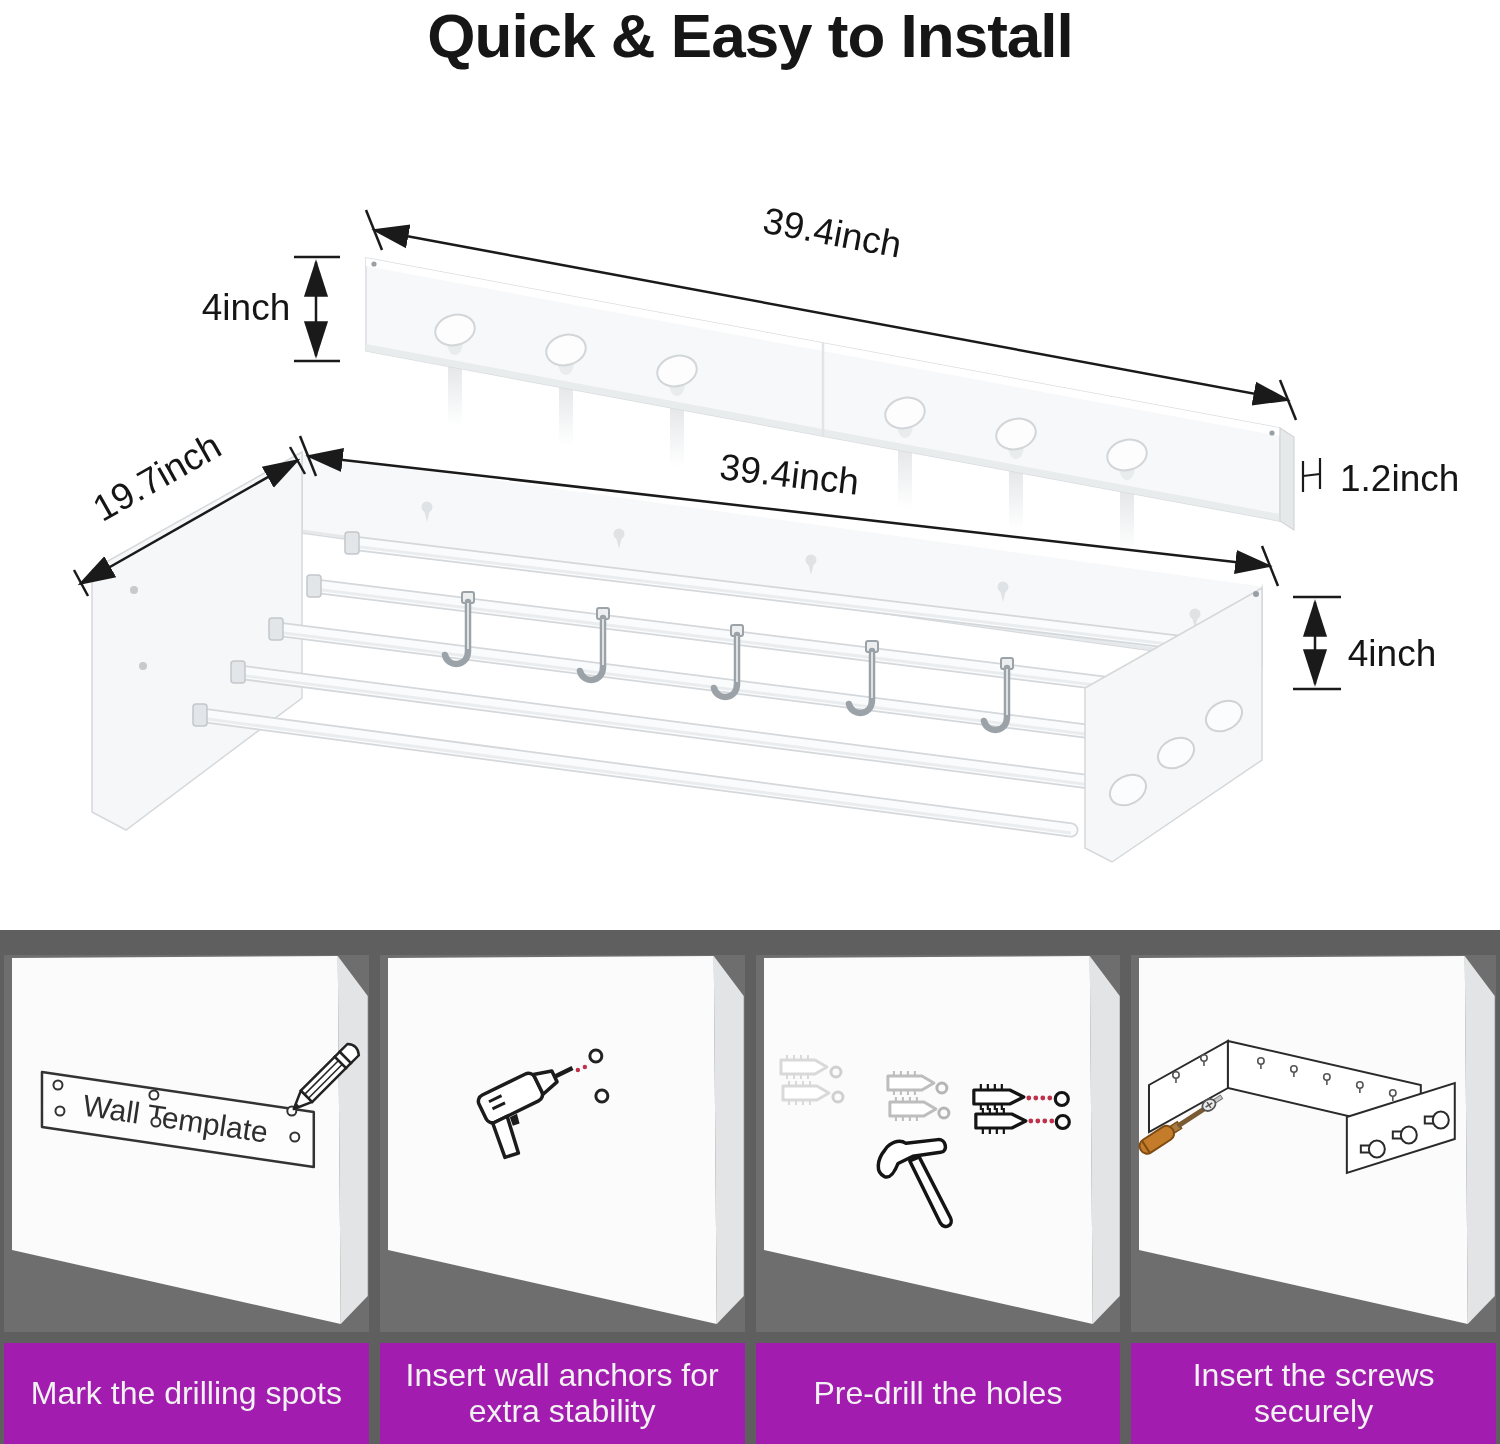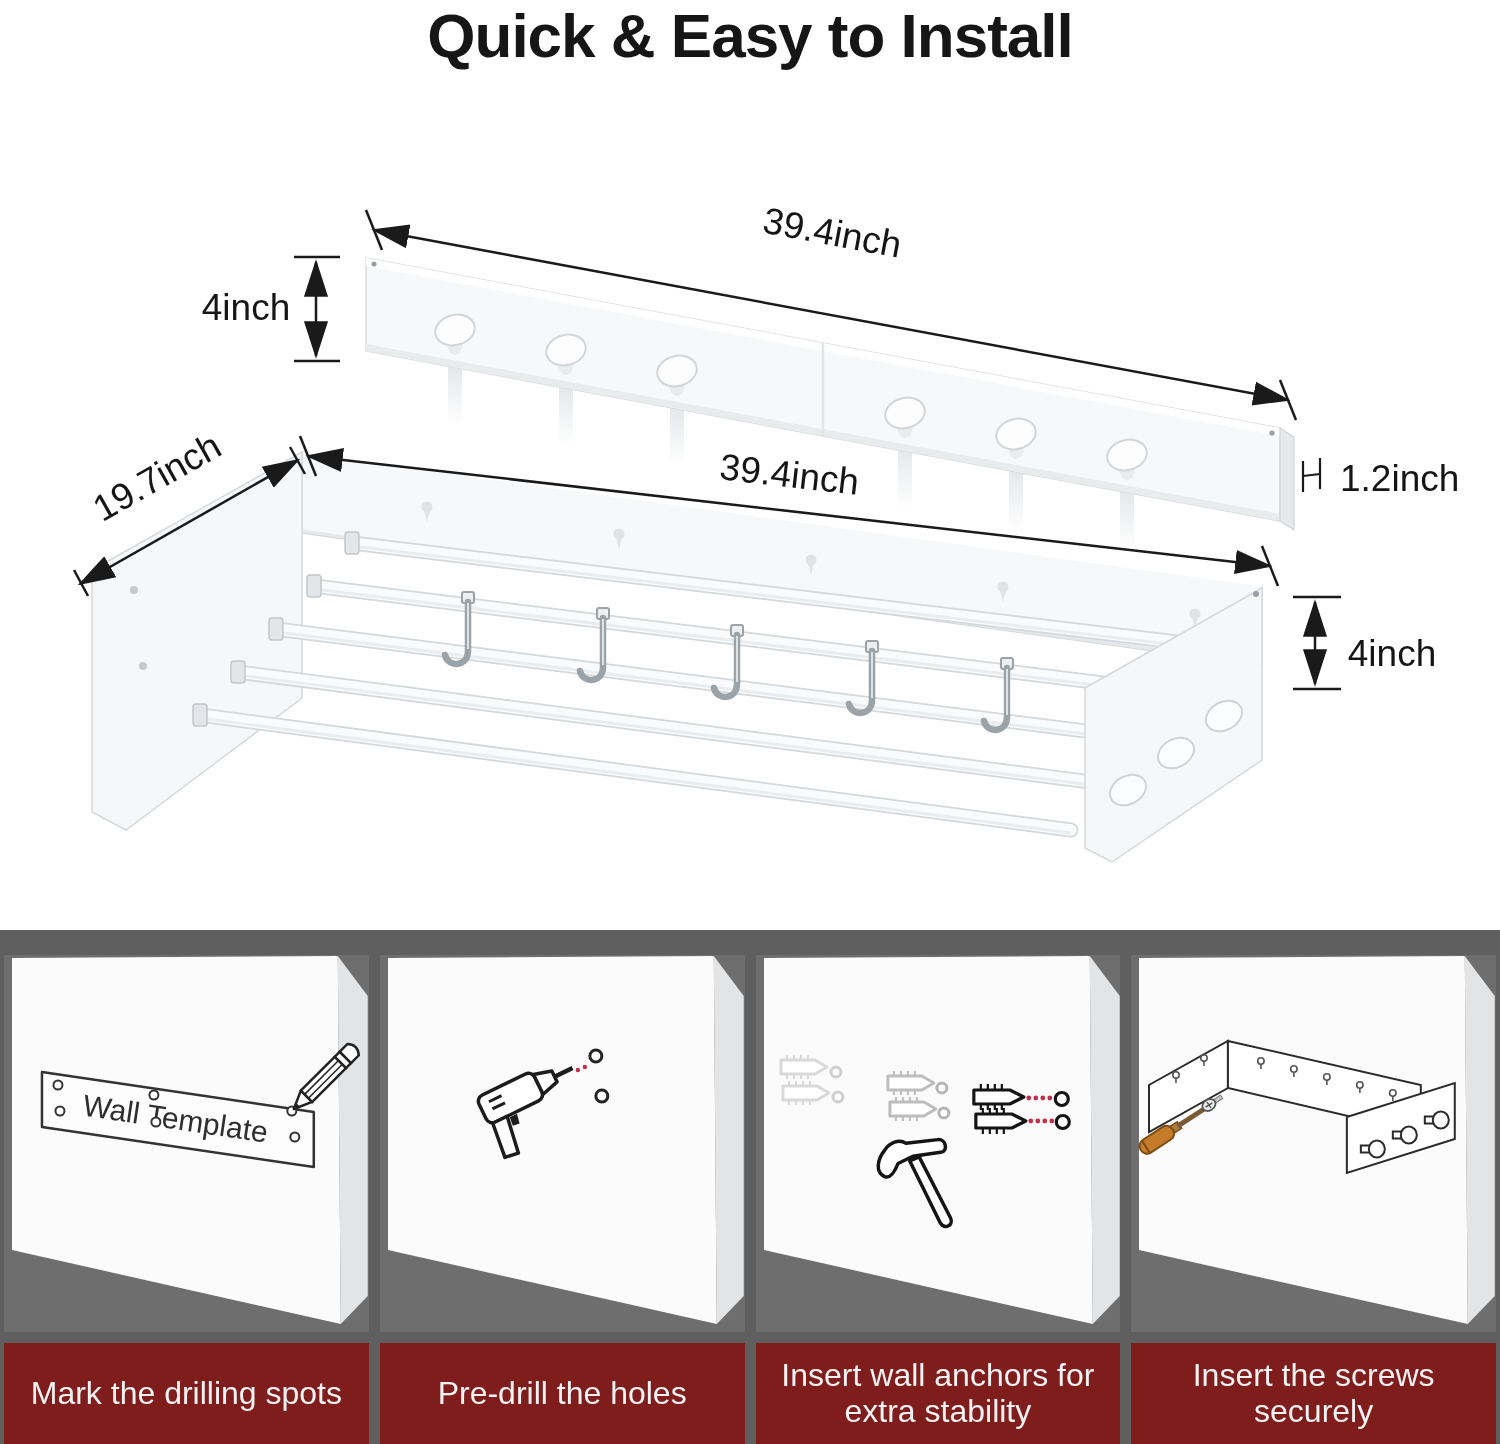--- a/index.html
+++ b/index.html
@@ -10,21 +10,21 @@
   .diagram-svg{position:absolute;top:0;left:0;width:1500px;height:930px;}
   .dim-label{font-size:37px;fill:#151515;}
   .steps{position:absolute;top:930px;left:0;width:1500px;height:514px;background:#5f5f5f;
          box-sizing:border-box;padding:25px 4px 0 4px;}
   .row{display:flex;gap:11px;}
   .row.imgs{height:377px;}
   .row.caps{height:101px;margin-top:11px;}
   .cell{flex:1 1 0;min-width:0;}
   .img-cell{background:#6e6e6e;position:relative;}
   .img-cell svg{display:block;width:100%;height:100%;}
-  .cap-cell{background:#7f1d1d;color:#f2f2f2;display:flex;align-items:center;justify-content:center;
+  .cap-cell{background:#a21caf;color:#f2f2f2;display:flex;align-items:center;justify-content:center;
             text-align:center;font-size:32px;line-height:1.12;padding:0 16px;box-sizing:border-box;}
   .cap-cell.one-line{white-space:nowrap;}
 </style>
 </head>
 <body>
 
 <div class="page">
 
   <h1 class="title">Quick &amp; Easy to Install</h1>
 
@@ -423,19 +423,19 @@
               <line x1="-4" y1="0" x2="4" y2="0" stroke="#555555" stroke-width="1.5"></line>
               <line x1="0" y1="-3.5" x2="0" y2="3.5" stroke="#555555" stroke-width="1.5"></line>
             </g>
           </g>
         </svg>
       </div>
     </div>
 
     <div class="row caps">
       <div class="cell cap-cell one-line">Mark the drilling spots</div>
+      <div class="cell cap-cell">Insert wall anchors for extra stability</div>
       <div class="cell cap-cell one-line">Pre-drill the holes</div>
-      <div class="cell cap-cell">Insert wall anchors for extra stability</div>
       <div class="cell cap-cell">Insert the screws securely</div>
     </div>
   </div>
 
 </div>
 
 </body></html>

